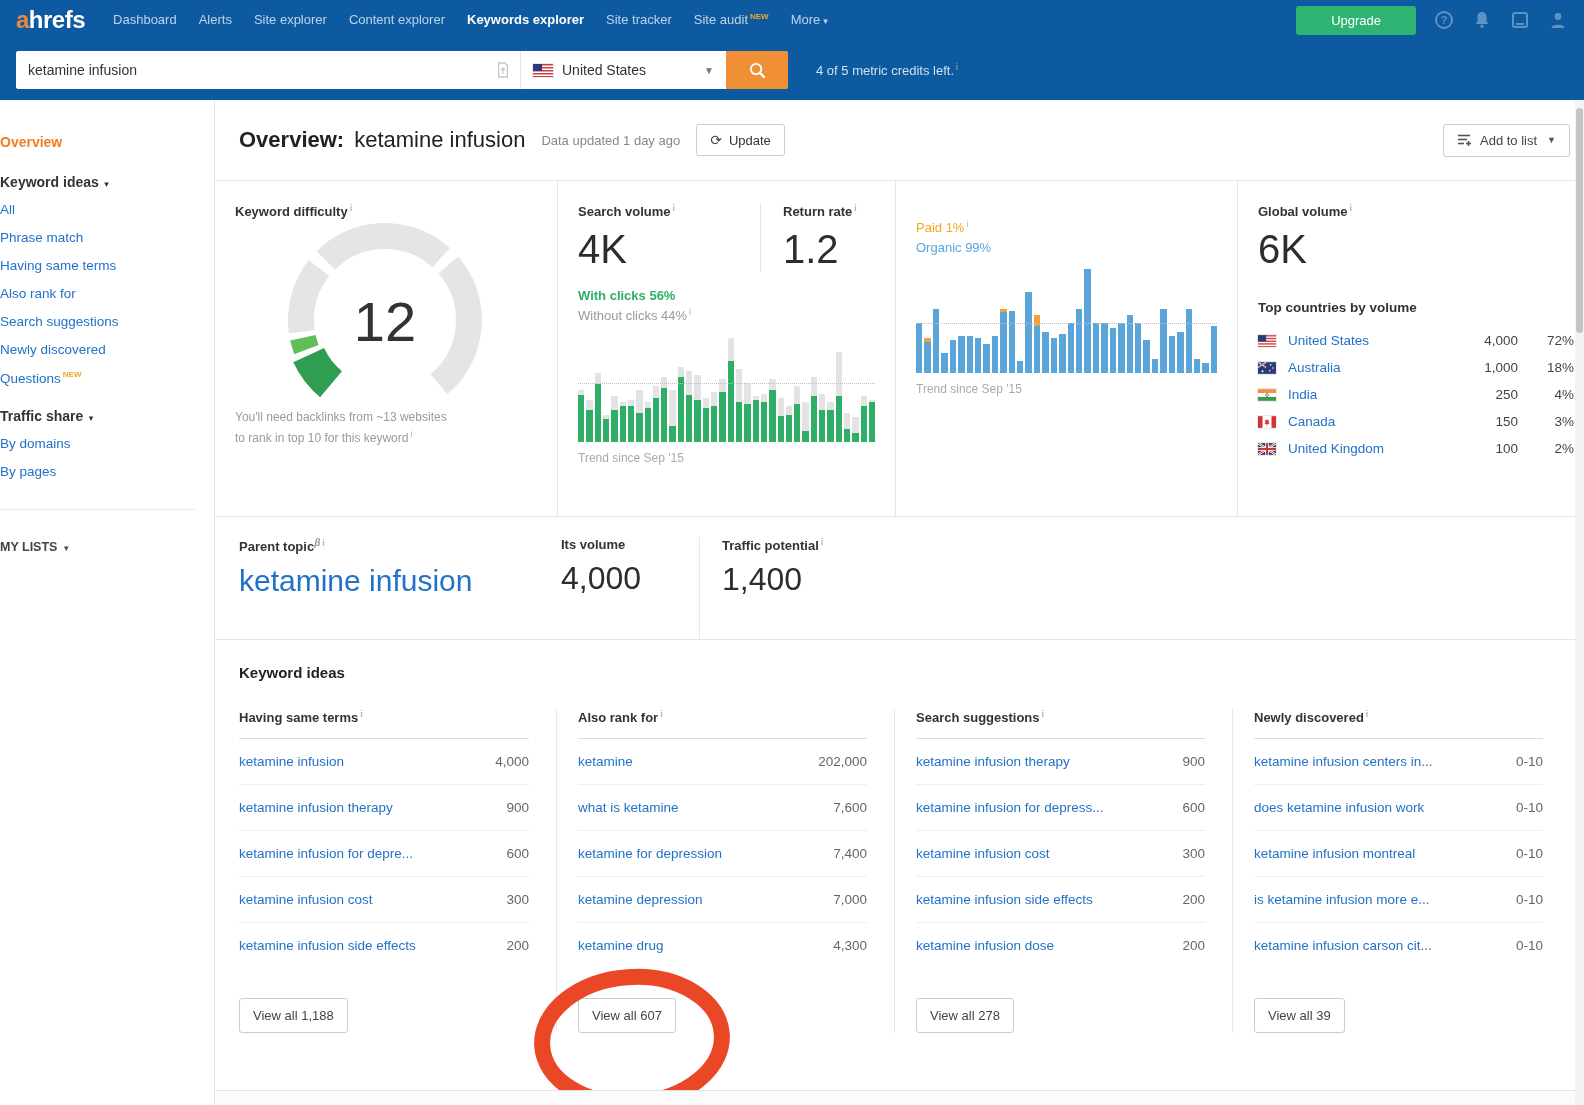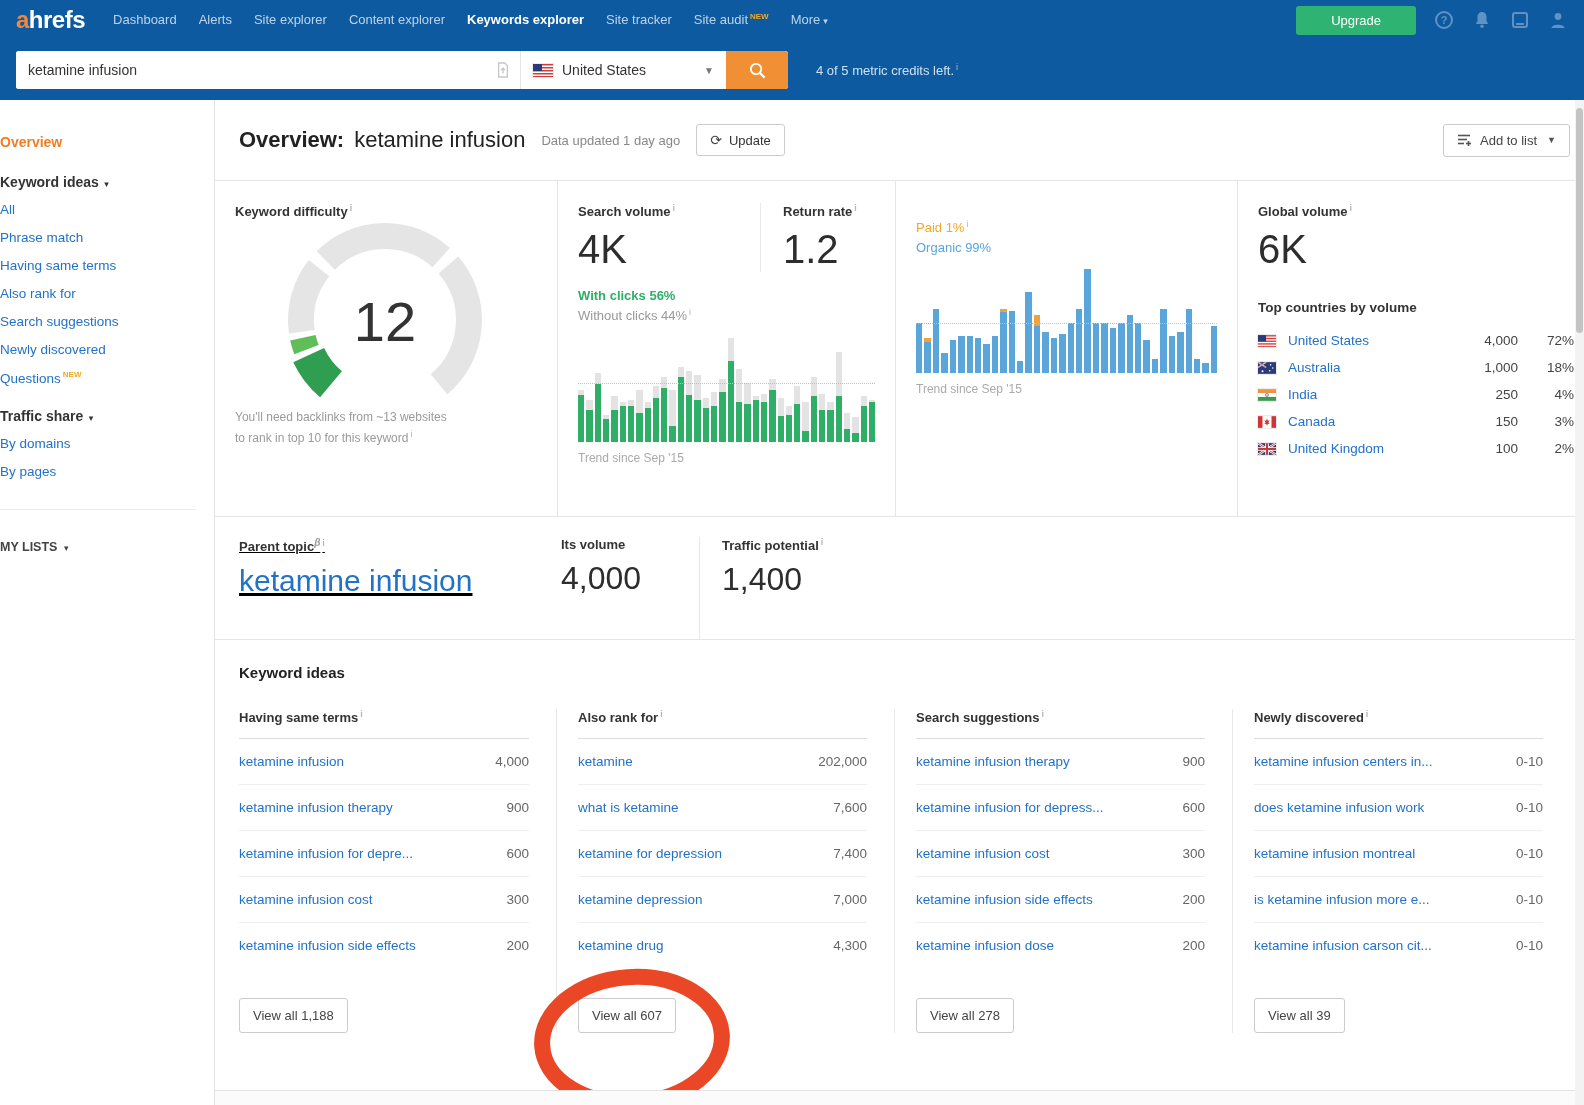--- a/index.html
+++ b/index.html
@@ -95,21 +95,21 @@
   .country-list { margin-top:12px; }
   .country-row { display:flex; align-items:center; height:27px; font-size:13.5px; }
   .country-row .flag { width:18px; height:12px; margin-right:12px; }
   .country-name { color:#2272c8; flex:1; }
   .country-vol { width:62px; text-align:right; color:#444; }
   .country-share { width:56px; text-align:right; color:#444; }
 
   
   .parent-row { display:flex; height:123px; border-bottom:1px solid #e5e5e5; padding:20px 24px 0; }
   .pt-label { font-size:13px; font-weight:bold; color:#333; }
-  .pt-block-main { width:306px;text-decoration:underline; }
+  .pt-block-main { width:306px; }
   .pt-keyword { display:block; color:#2272c8; font-size:30px; margin-top:10px; }
   .pt-block { border-left:1px solid #e8e8e8; padding-left:22px; }
   .pt-vol { width:138px; border-left:none;margin-left:16px; }
   .pt-num { font-size:32px; color:#2d2d2d; margin-top:8px; }
 
   
   .ki-section { padding:24px; position:relative; }
   .ki-title { font-size:15px; font-weight:bold; color:#222; }
   .ki-grid { display:flex; margin-top:28px; }
   .ki-col { width:317px; padding-right:27px; }

